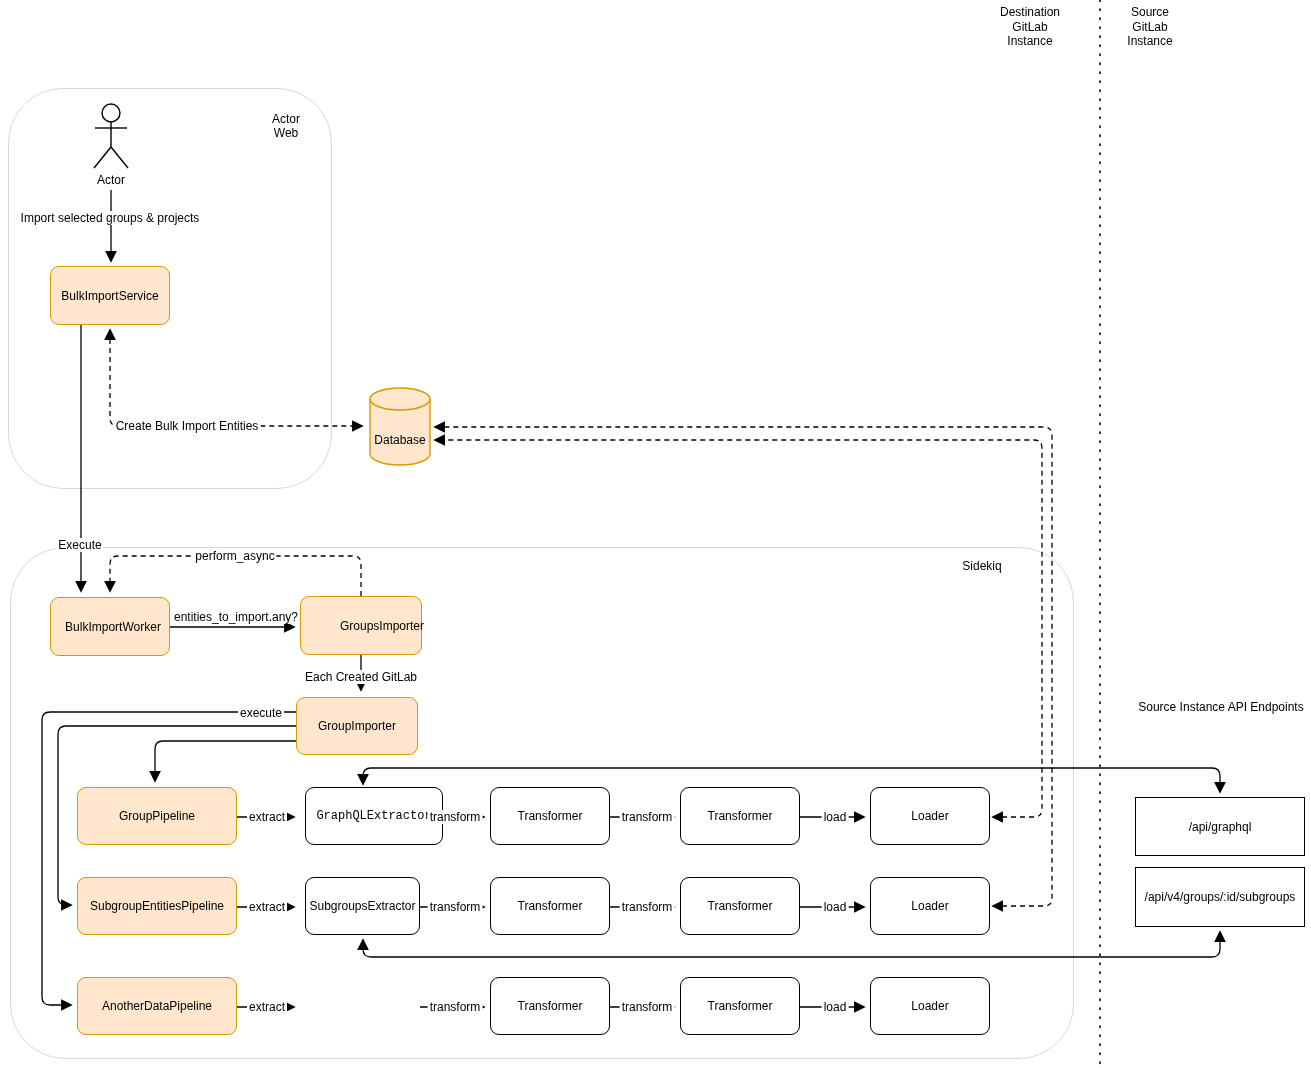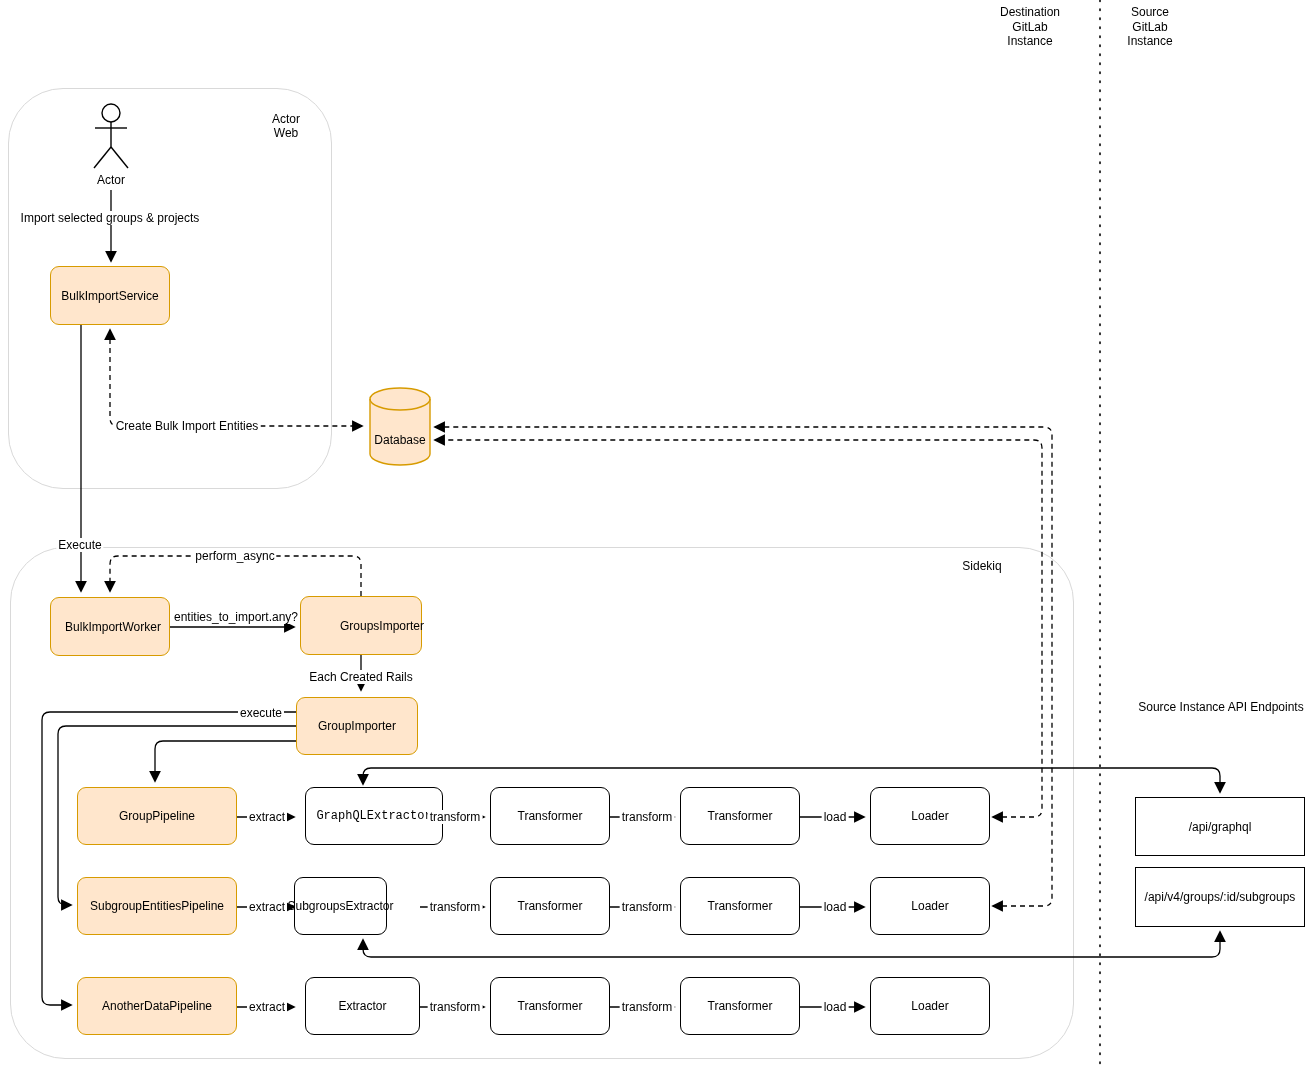--- a/index.html
+++ b/index.html
@@ -115,40 +115,39 @@
   <div class="node orange" style="left:300px;top:596px;width:122px;height:59px;padding-left:44px;">GroupsImporter</div>
   <div class="node orange" style="left:296px;top:697px;width:122px;height:58px;">GroupImporter</div>
 
   <div class="node orange" style="left:77px;top:787px;width:160px;height:58px;">GroupPipeline</div>
   <div class="node" style="left:305px;top:787px;width:138px;height:58px;font-family:Liberation Mono, monospace;">GraphQLExtractor</div>
   <div class="node" style="left:490px;top:787px;width:120px;height:58px;">Transformer</div>
   <div class="node" style="left:680px;top:787px;width:120px;height:58px;">Transformer</div>
   <div class="node" style="left:870px;top:787px;width:120px;height:58px;">Loader</div>
 
   <div class="node orange" style="left:77px;top:877px;width:160px;height:58px;">SubgroupEntitiesPipeline</div>
-  <div class="node" style="left:294px;top:877px;width:93px;height:58px;">SubgroupsExtractor</div>
+  <div class="node" style="left:305px;top:877px;width:115px;height:58px;">SubgroupsExtractor</div>
   <div class="node" style="left:490px;top:877px;width:120px;height:58px;">Transformer</div>
   <div class="node" style="left:680px;top:877px;width:120px;height:58px;">Transformer</div>
   <div class="node" style="left:870px;top:877px;width:120px;height:58px;">Loader</div>
 
   <div class="node orange" style="left:77px;top:977px;width:160px;height:58px;">AnotherDataPipeline</div>
-  <div class="node" style="left:305px;top:977px;width:115px;height:58px;">Extractor</div>
   <div class="node" style="left:490px;top:977px;width:120px;height:58px;">Transformer</div>
   <div class="node" style="left:680px;top:977px;width:120px;height:58px;">Transformer</div>
   <div class="node" style="left:870px;top:977px;width:120px;height:58px;">Loader</div>
 
   <div class="node endpoint" style="left:1135px;top:797px;width:170px;height:59px;">/api/graphql</div>
   <div class="node endpoint" style="left:1135px;top:867px;width:170px;height:60px;">/api/v4/groups/:id/subgroups</div>
 
   <span class="flabel" style="left:110px;top:211px;">Import selected groups &amp; projects</span>
   <span class="flabel" style="left:187px;top:419px;">Create Bulk Import Entities</span>
   <span class="flabel" style="left:80px;top:538px;">Execute</span>
   <span class="flabel" style="left:235px;top:549px;">perform_async</span>
   <span class="flabel" style="left:236px;top:610px;">entities_to_import.any?</span>
-  <span class="flabel" style="left:361px;top:670px;">Each Created Rails</span>
+  <span class="flabel" style="left:361px;top:670px;">Each Created GitLab</span>
   <span class="flabel" style="left:261px;top:706px;">execute</span>
 
   <span class="flabel" style="left:267px;top:810px;">extract</span>
   <span class="flabel" style="left:455px;top:810px;">transform</span>
   <span class="flabel" style="left:647px;top:810px;">transform</span>
   <span class="flabel" style="left:835px;top:810px;">load</span>
 
   <span class="flabel" style="left:267px;top:900px;">extract</span>
   <span class="flabel" style="left:455px;top:900px;">transform</span>
   <span class="flabel" style="left:647px;top:900px;">transform</span>

